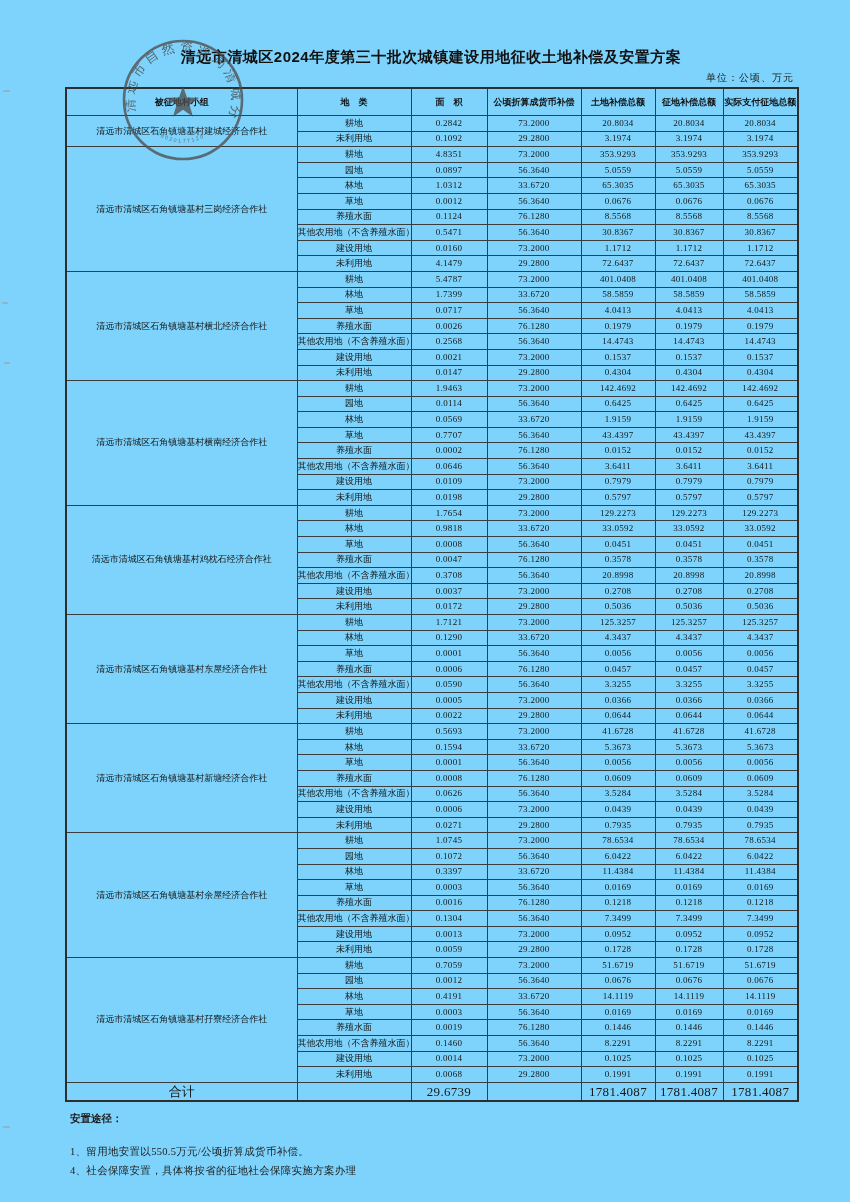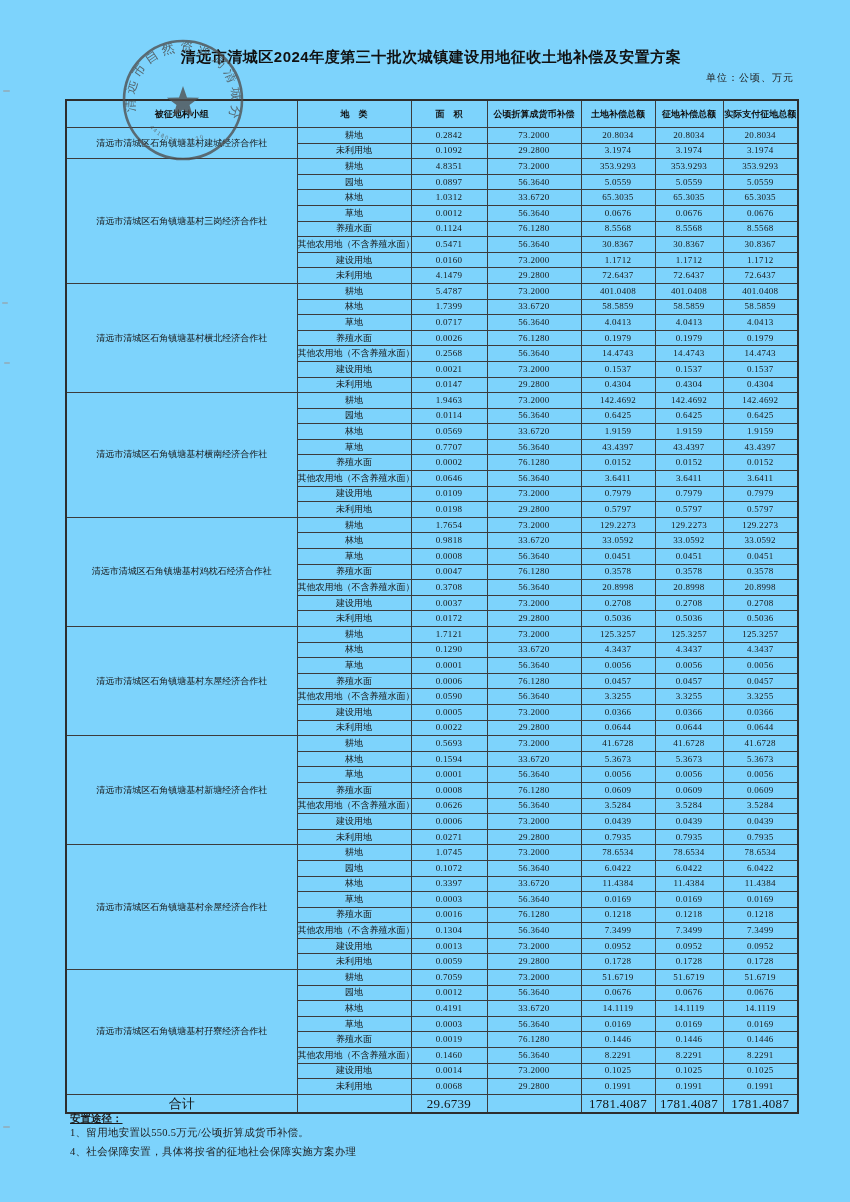--- a/index.html
+++ b/index.html
@@ -37,21 +37,21 @@
     background:transparent;
   }
   table.comp th, table.comp td{
     border:1px solid #3c3c3c;
     padding:0;
     text-align:center;
     vertical-align:middle;
     white-space:nowrap;
     overflow:hidden;
   }
-  table.comp{border:2px solid #2e2e2e;margin-top:12px;}
+  table.comp{border:2px solid #2e2e2e;}
   table.comp th{
     height:26px;
     font-size:9px;
     font-weight:bold;
     color:#111;
   }
   table.comp td{
     height:14.6px;
     line-height:1;
     font-size:9px;
@@ -61,21 +61,21 @@
   td.c-type{font-size:8.6px;}
   td.c-num{font-size:9px;letter-spacing:.3px;}
   tr.group-start td{border-top:1.6px solid #2e2e2e;}
   tr.total-row td{height:17px;border-top:1.8px solid #2e2e2e;font-size:13px;font-family:Liberation Serif, serif;}
   .notes{
     position:absolute;
     left:70px;top:1112px;
     font-size:10.5px;
     color:#1d1d1d;
   }
-  .notes .notes-heading{font-weight:600;margin-bottom:0;text-decoration:underline;}
+  .notes .notes-heading{font-weight:600;margin-bottom:19px;}
   .notes .note-item{margin-bottom:5px;letter-spacing:.3px;}
   .stamp{
     position:absolute;
     left:120px;top:37px;
     width:126px;height:126px;
     opacity:.78;
     pointer-events:none;
     z-index:5;
   }
   .scan-mark{

